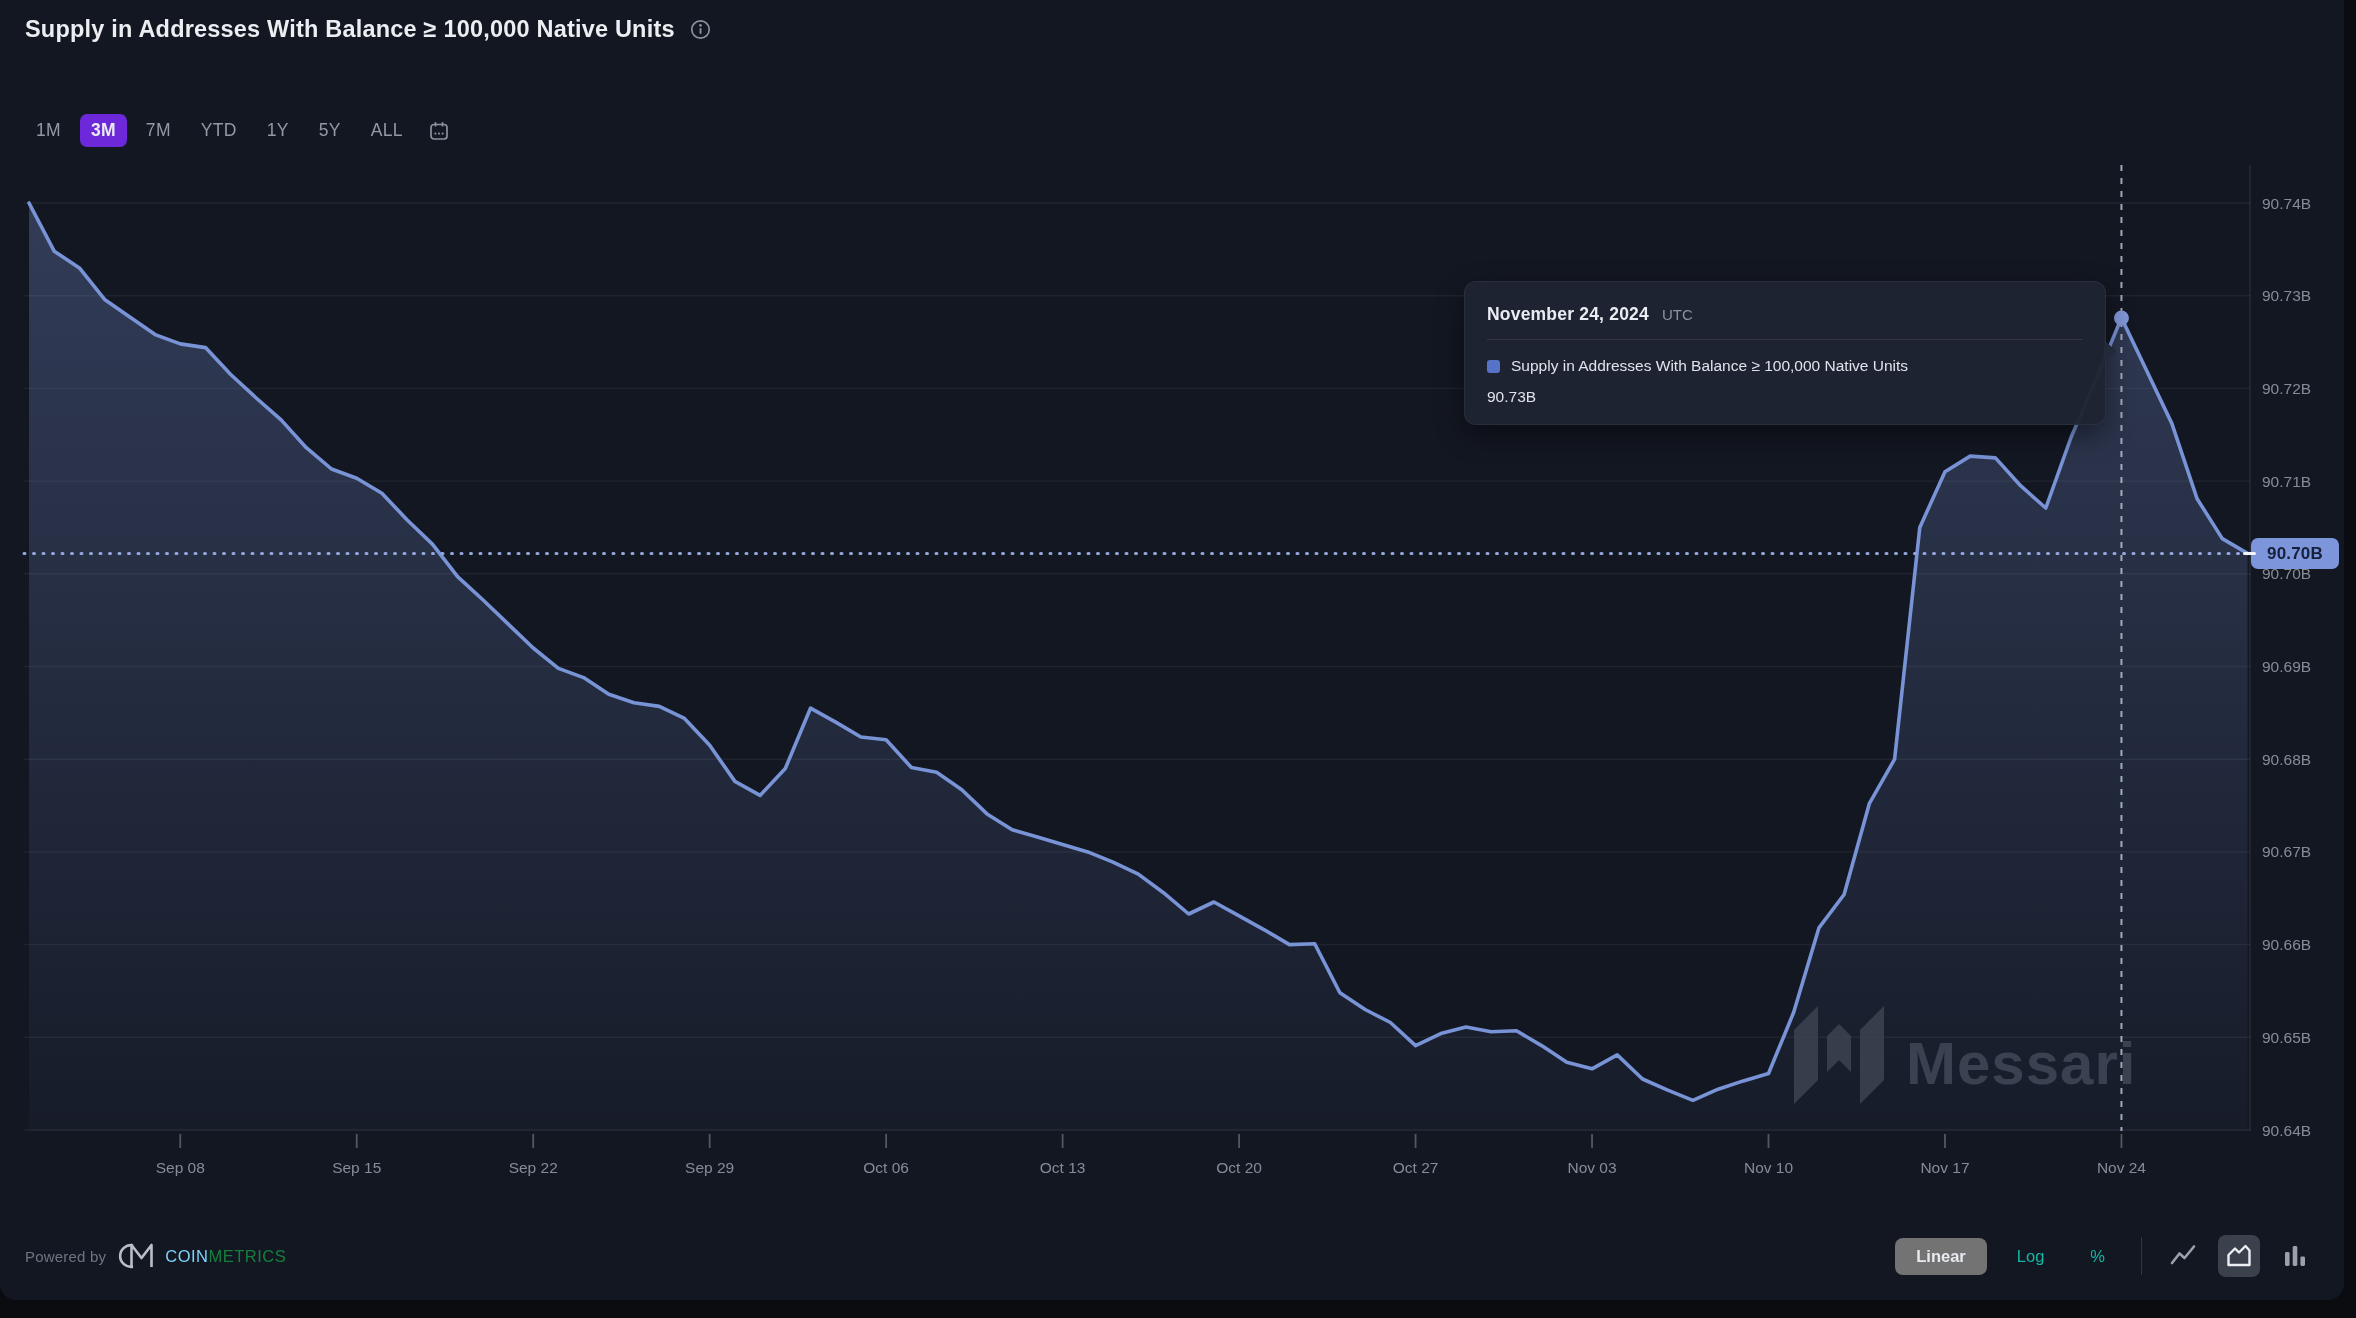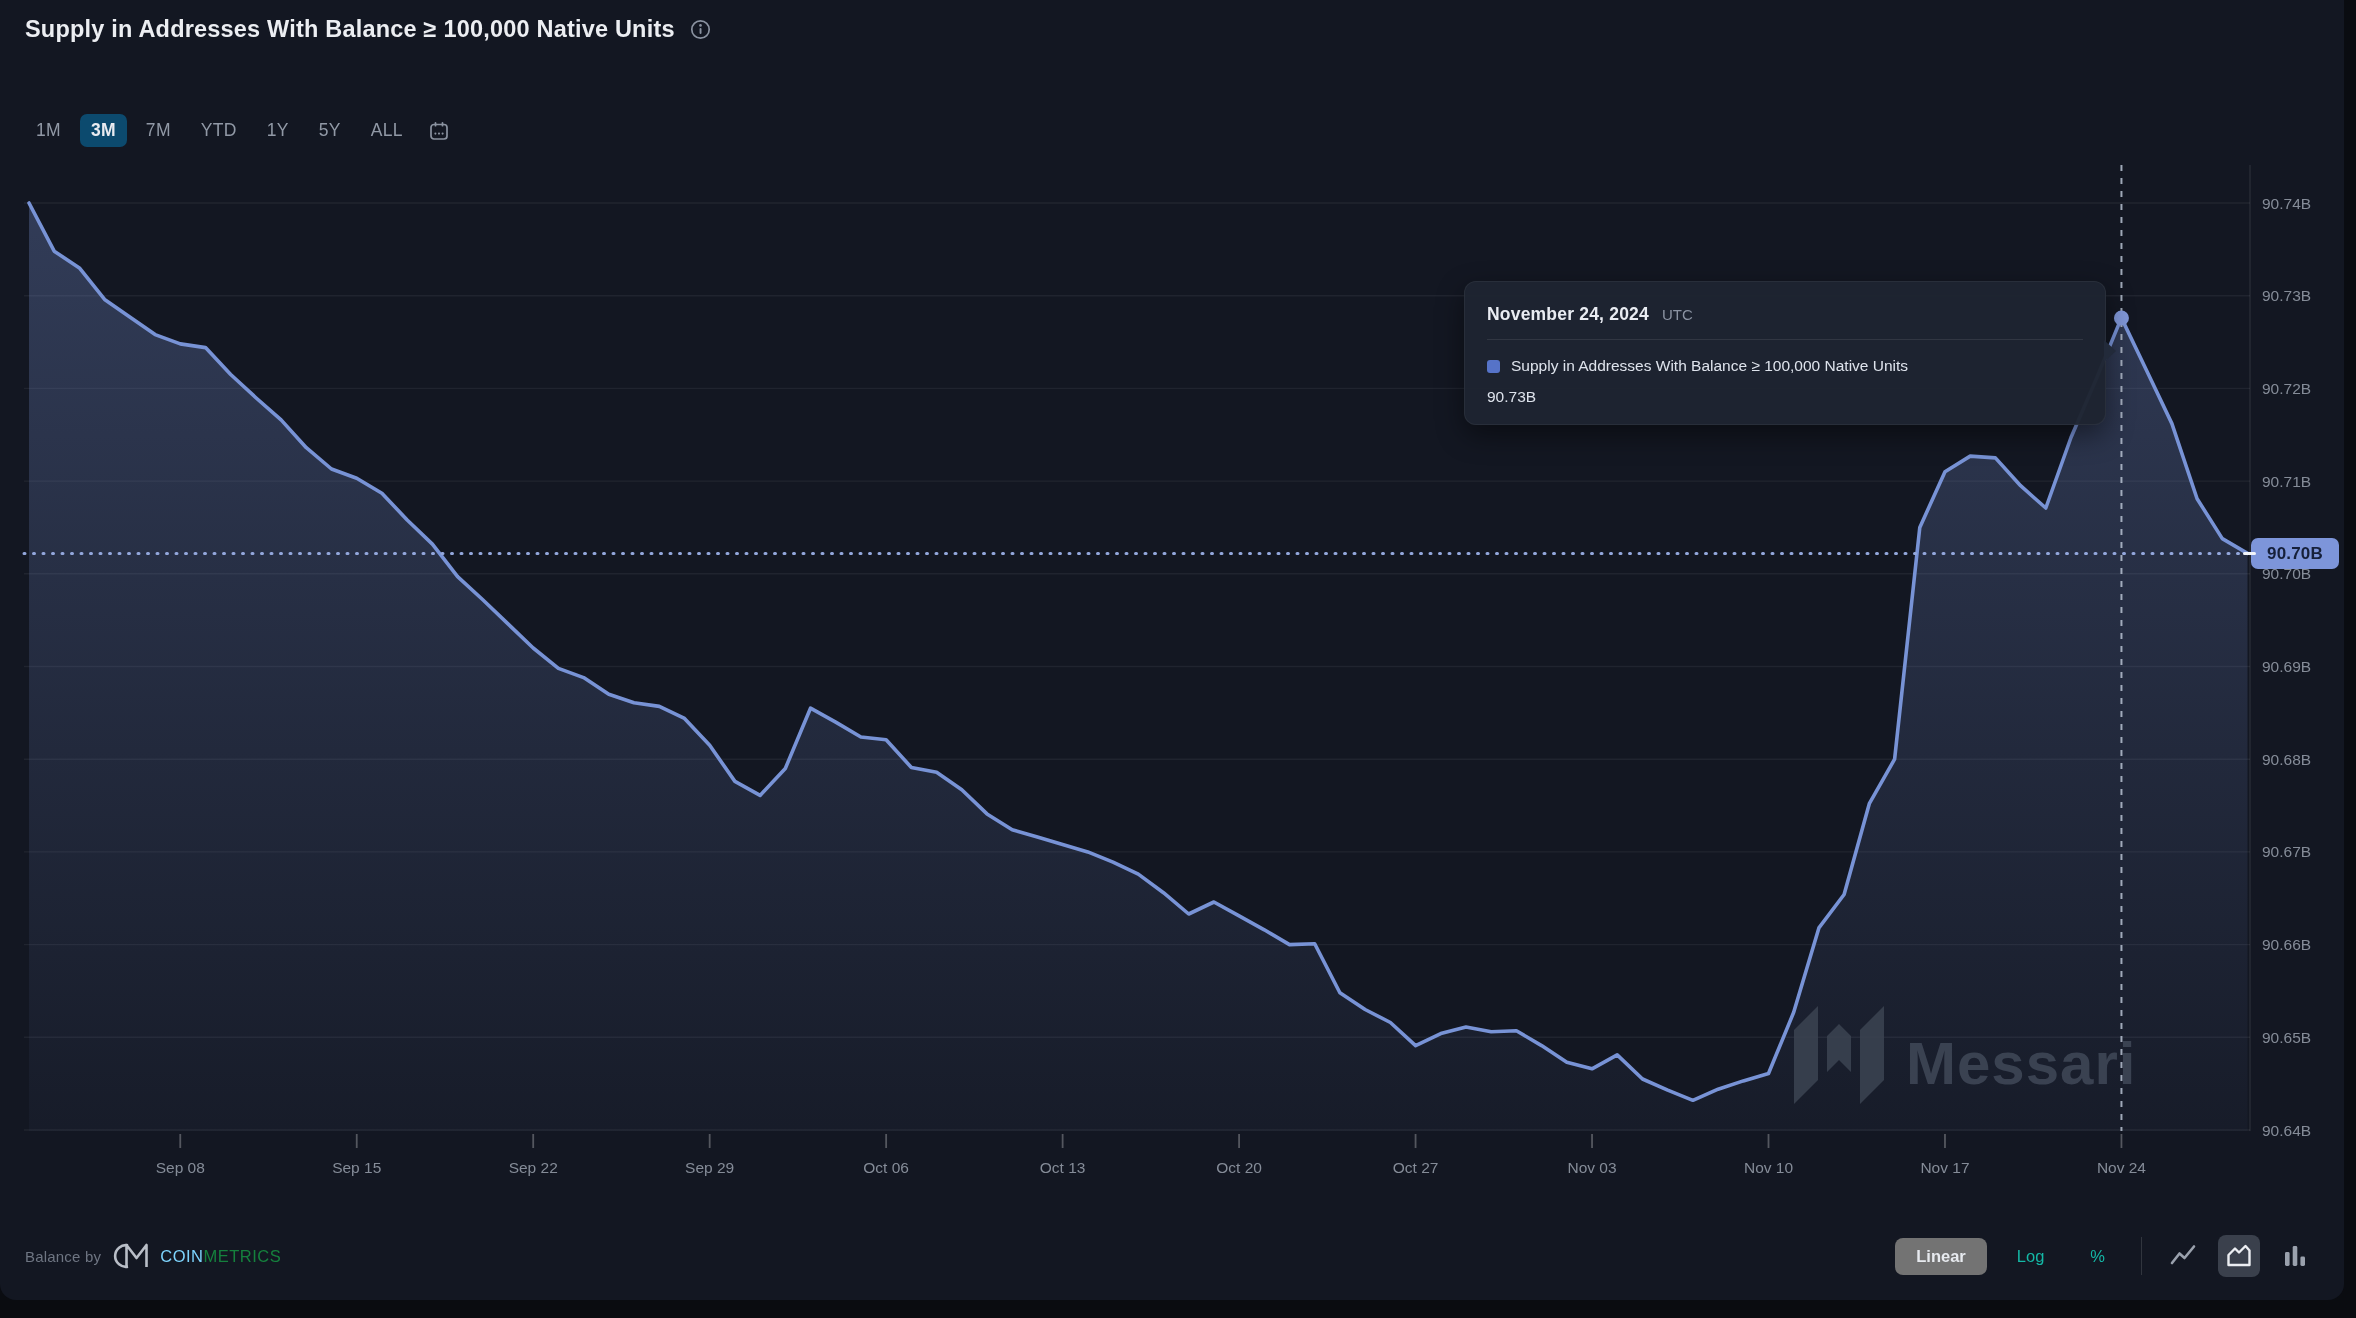--- a/index.html
+++ b/index.html
@@ -9,21 +9,21 @@
 
   
   .header{position:absolute;left:25px;top:16px;display:flex;align-items:center;gap:14px;z-index:5;}
   .title{font-size:23.5px;font-weight:700;color:#eceef2;letter-spacing:.2px;}
   .info-btn{display:flex;align-items:center;justify-content:center;background:none;border:none;padding:0;cursor:pointer;}
 
   
   .range-row{position:absolute;left:25px;top:78px;display:flex;align-items:center;gap:8px;z-index:5;margin-top:36px;}
   .range-btn{background:none;border:none;color:#9199a6;font-size:17.5px;font-family:inherit;
     padding:6px 11px;border-radius:7px;cursor:pointer;letter-spacing:.3px;}
-  .range-btn.active{background:#0c4a6e;color:#e9ebf0;font-weight:700;}
+  .range-btn.active{background:#6d28d9;color:#e9ebf0;font-weight:700;}
   .cal-btn{background:none;border:none;padding:4px 6px;cursor:pointer;display:flex;align-items:center;}
 
   
   #chart-svg{position:absolute;left:0;top:0;z-index:1;font-family:"Liberation Sans",sans-serif;}
 
   
   .tooltip{position:absolute;left:1464px;top:281px;width:642px;background:rgba(30,36,49,.97);
     border:1px solid rgba(255,255,255,.05);border-radius:12px;z-index:6;
     box-shadow:0 10px 28px rgba(0,0,0,.45);padding:22px 22px 18px;box-sizing:border-box;}
   .tooltip .arrow{position:absolute;right:-11px;top:58px;width:0;height:0;
@@ -173,21 +173,21 @@
       <span class="tt-label">Supply in Addresses With Balance ≥ 100,000 Native Units</span>
     </div>
     <div class="tt-value">90.73B</div>
   </div>
 
   <div class="badge">
     <span>90.70B</span>
   </div>
 
   <div class="footer-left">
-    <span class="powered">Balance by</span>
+    <span class="powered">Powered by</span>
     <span class="brand">
       <svg width="40" height="28" viewBox="0 0 40 28">
         <path d="M16 3.4 A 10.8 10.8 0 1 0 16 24.6" fill="none" stroke="#b9bec7" stroke-width="2.6"></path>
         <path d="M14.5 25 L14.5 3 L24.5 16 L34.5 3 L34.5 25" fill="none" stroke="#b9bec7" stroke-width="2.6" stroke-linejoin="round"></path>
       </svg>
       <span><span class="coin">COIN</span><span class="metrics">METRICS</span></span>
     </span>
   </div>
 
   <div class="footer-right">

